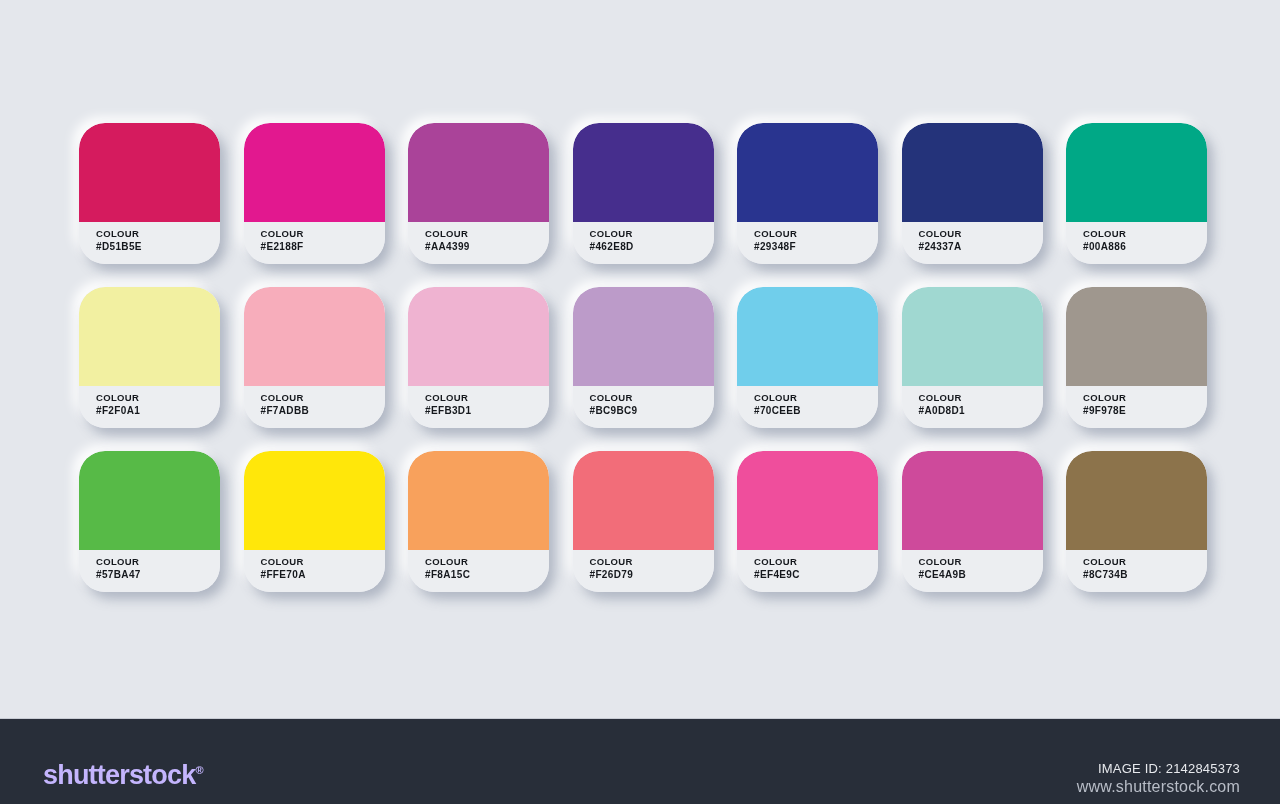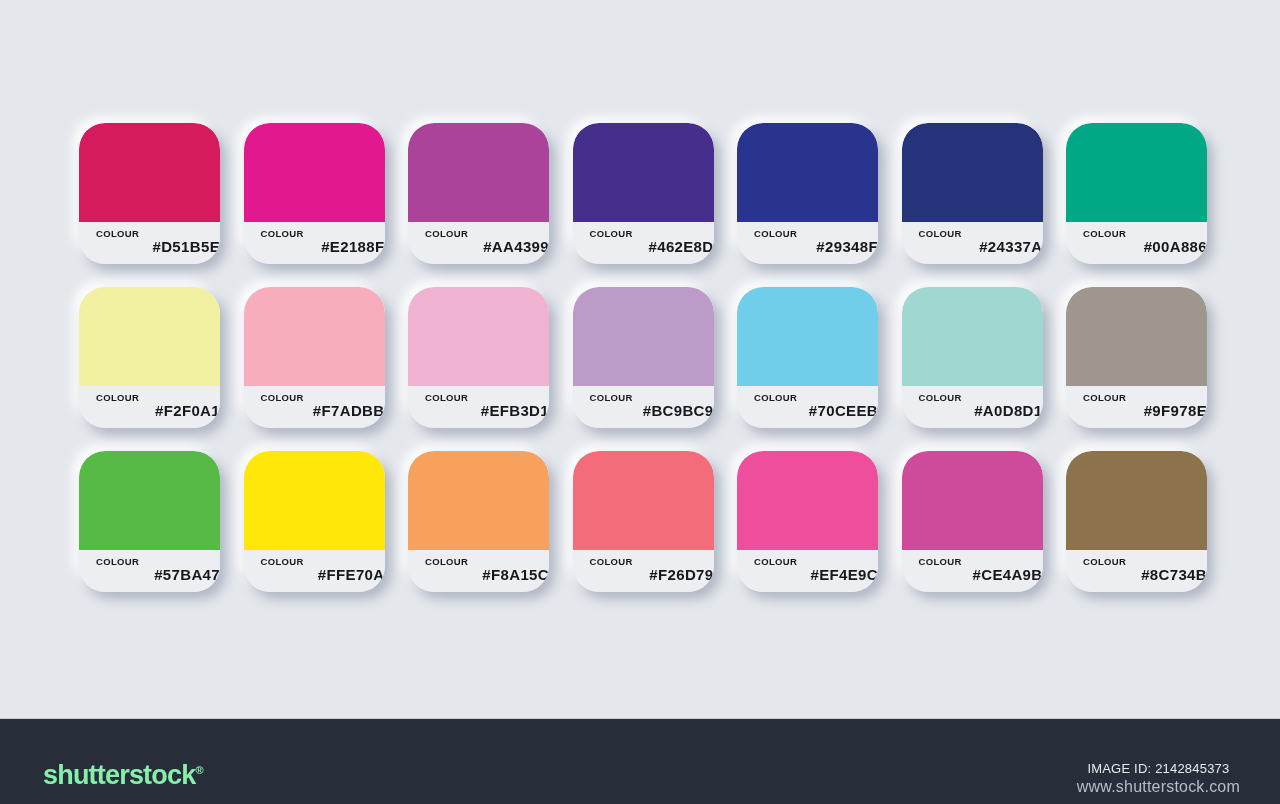--- a/index.html
+++ b/index.html
@@ -76,68 +76,66 @@
 
   .swatch-name {
     font-size: 9.5px;
     font-weight: bold;
     letter-spacing: 0.35px;
     color: #15181d;
     line-height: 13px;
   }
 
   .swatch-hex {
-    font-size: 15px;
+    font-size: 10px;
     font-weight: bold;
     letter-spacing: 0.35px;
     color: #15181d;
     line-height: 13px;
-    text-align: right;
   }
 
   
   #footer-bar {
     position: absolute;
     left: 0;
     top: 718px;
     width: 1280px;
     height: 86px;
     background: #282e39;
     border-top: 1px solid #c8ccd4;
   }
 
   #shutterstock-logo {
     position: absolute;
     left: 43px;
     top: 38px;
     font-size: 27px;
     font-weight: bold;
     letter-spacing: -0.8px;
-    color: #86efac;
+    color: #c4b5fd;
     line-height: 27px;
     text-align: center;
   }
   #shutterstock-logo .tm {
     font-size: 11px;
     vertical-align: super;
     letter-spacing: 0;
   }
 
   #footer-meta {
     position: absolute;
     right: 40px;
     top: 40px;
     text-align: right;
   }
   #image-id-text {
     font-size: 13px;
     color: #e7e9ed;
     line-height: 19px;
     letter-spacing: 0.2px;
-    text-align: center;
   }
   #website-text {
     font-size: 16px;
     color: #b8bdc7;
     line-height: 18px;
     letter-spacing: 0.2px;
   }
 </style>
 </head>
 <body>

